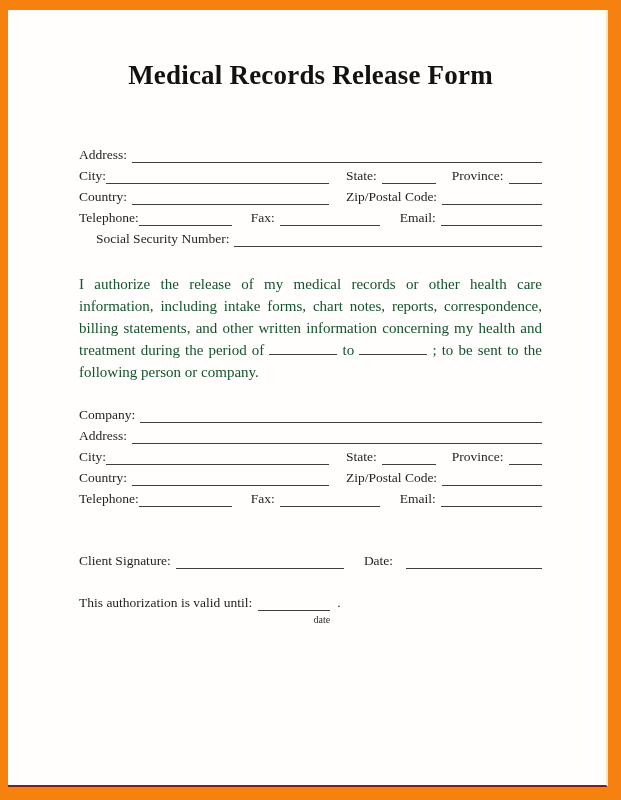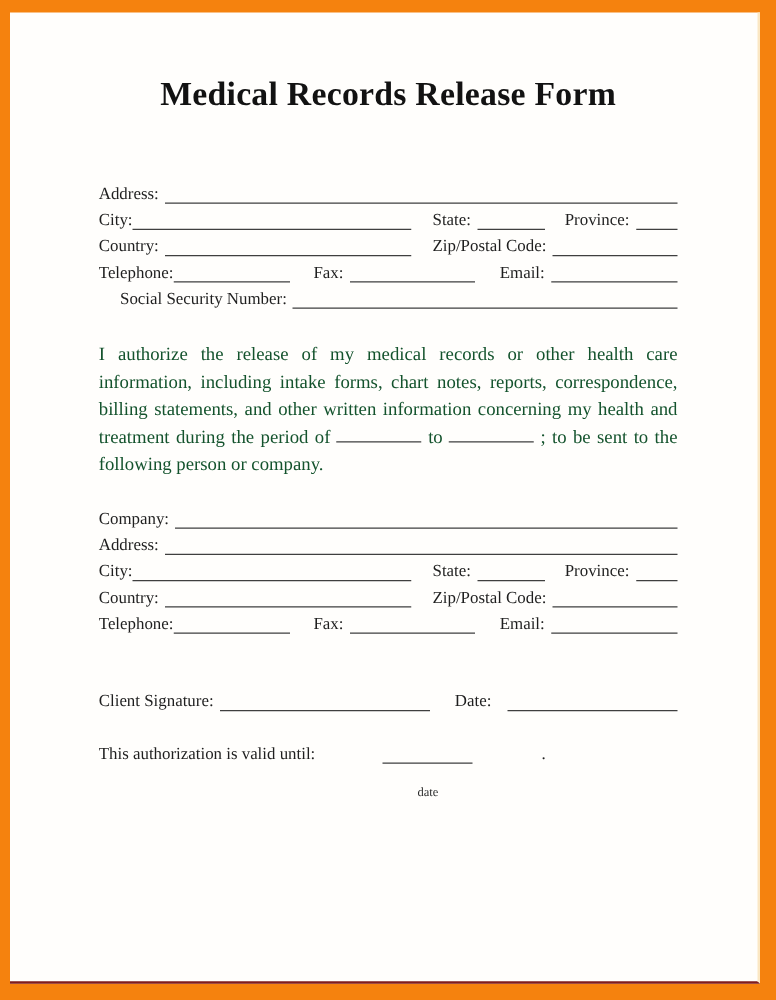--- a/index.html
+++ b/index.html
@@ -70,30 +70,30 @@
     color: #14532d;
   }
   .blank-inline {
     display: inline-block;
     width: 68px;
     border-bottom: 1px solid #3f3f3f;
     height: 12px;
     vertical-align: baseline;
   }
   .sig-row { margin-top: 46px; }
-  .valid-row { margin-top: 26px; height: auto; align-items: flex-end; gap: 48px; }
+  .valid-row { margin-top: 26px; height: auto; align-items: flex-end; }
   .valid-blank-wrap {
     position: relative;
     margin-left: 6px;
   }
   .valid-blank-wrap .u { width: 72px; }
   .date-caption {
     position: absolute;
-    top: 33px; left: 0; right: 0;
-    text-align: center;
+    top: 18px; left: 0; right: 0;
+    text-align: right;
     font-size: 10px;
     color: #2a2a2a;
   }
   .period { margin-left: 7px; }
 </style>
 </head>
 <body>
 
 <div class="frame">
   <div class="page">

